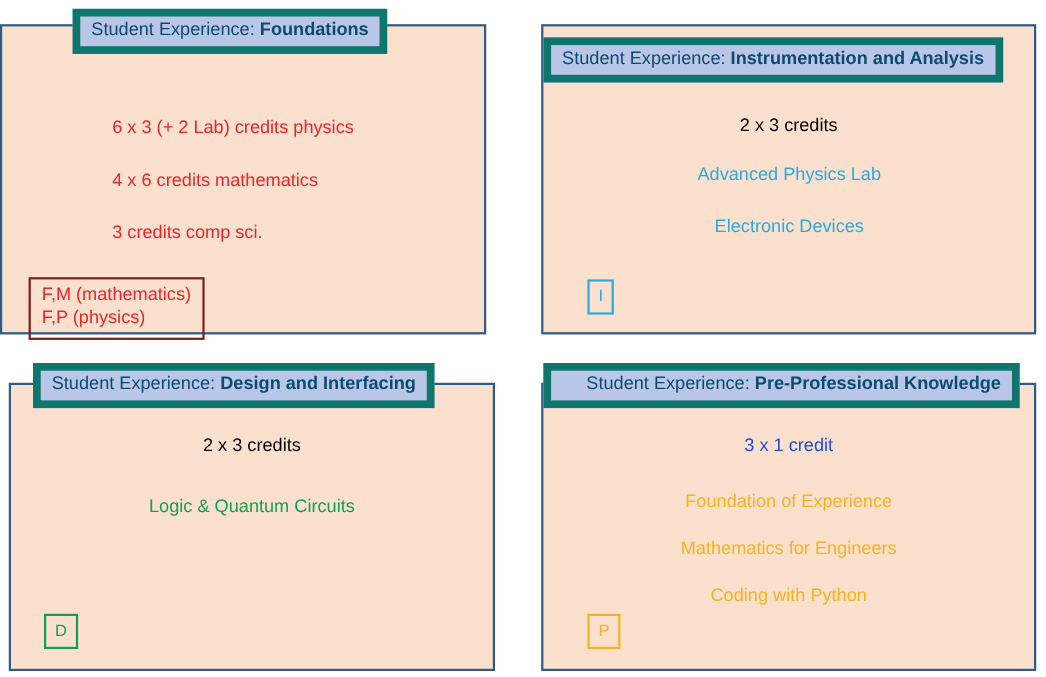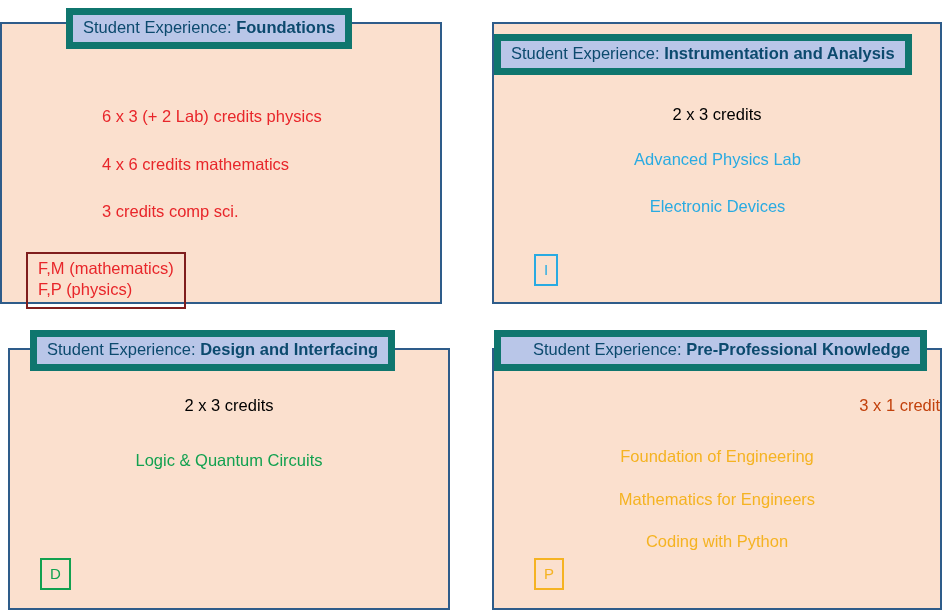--- a/index.html
+++ b/index.html
@@ -132,23 +132,23 @@
   .bl-items .line {
     color: #12a150;
     margin-bottom: 26px;
   }
 
   
   .br-credits {
     position: absolute;
     left: 0; right: 0;
     top: 46px;
-    text-align: right;
-    font-size: 16.5px;
-    color: #c2410c;
+    text-align: center;
+    font-size: 16.5px;
+    color: #1d4ed8;
   }
   .br-items {
     position: absolute;
     left: 0; right: 0;
     top: 96px;
     text-align: center;
   }
   .br-items .line {
     color: #f5b322;
     margin-bottom: 22px;
@@ -193,21 +193,21 @@
     </div>
     <div class="tag tag-d">D</div>
   </div>
   <div class="title title-bl">
     <span>Student Experience: </span><b>Design and Interfacing</b>
   </div>
 
   <div class="panel panel-br">
     <div class="br-credits">3 x 1 credit</div>
     <div class="br-items">
-      <p class="line">Foundation of Engineering</p>
+      <p class="line">Foundation of Experience</p>
       <p class="line">Mathematics for Engineers</p>
       <p class="line">Coding with Python</p>
     </div>
     <div class="tag tag-p">P</div>
   </div>
   <div class="title title-br">
     <span>Student Experience: </span><b>Pre-Professional Knowledge</b>
   </div>
 
 </div>

